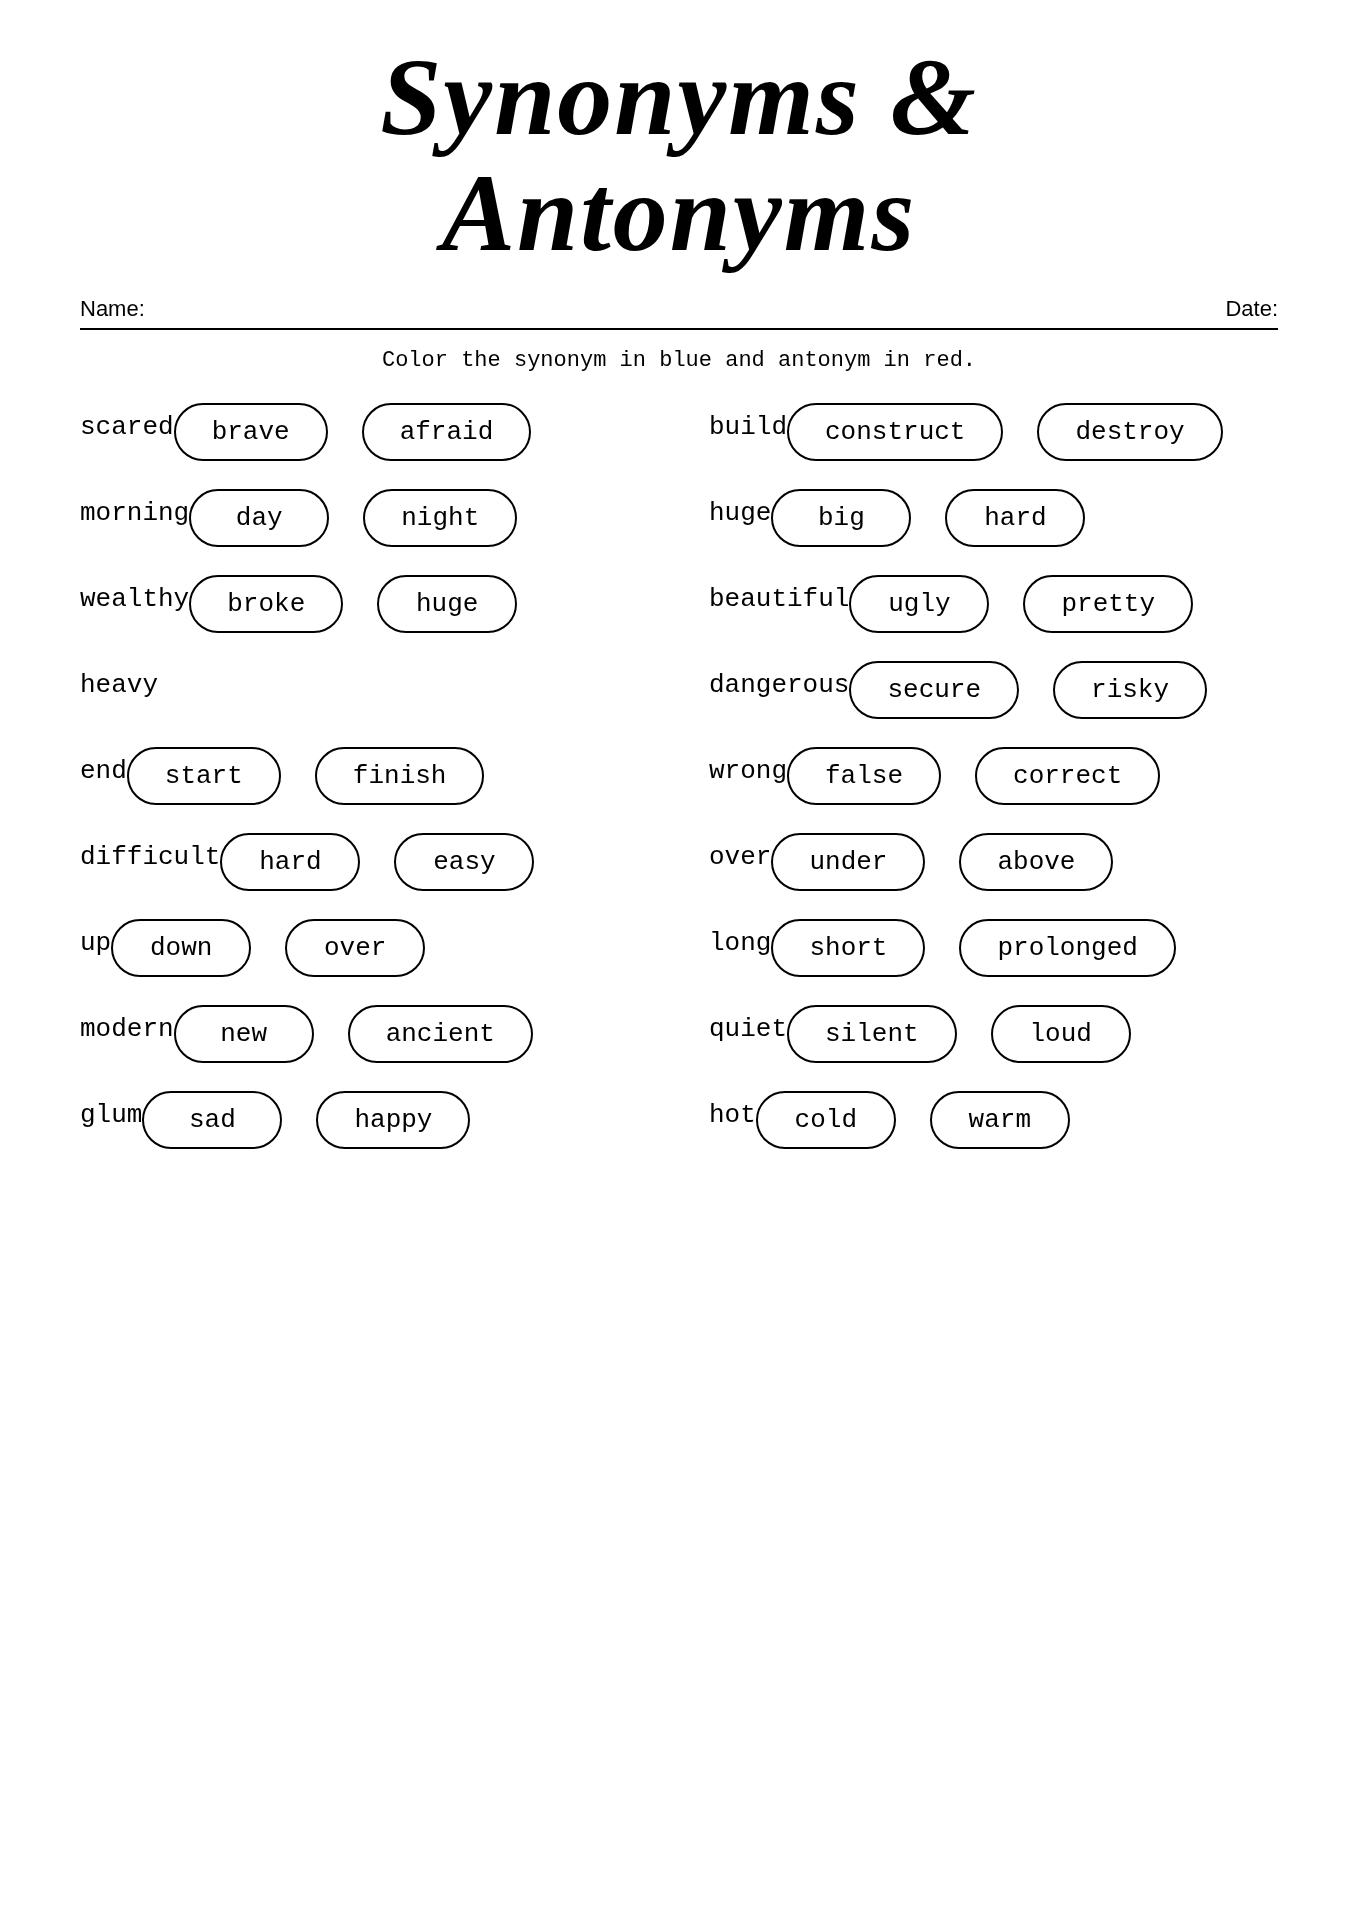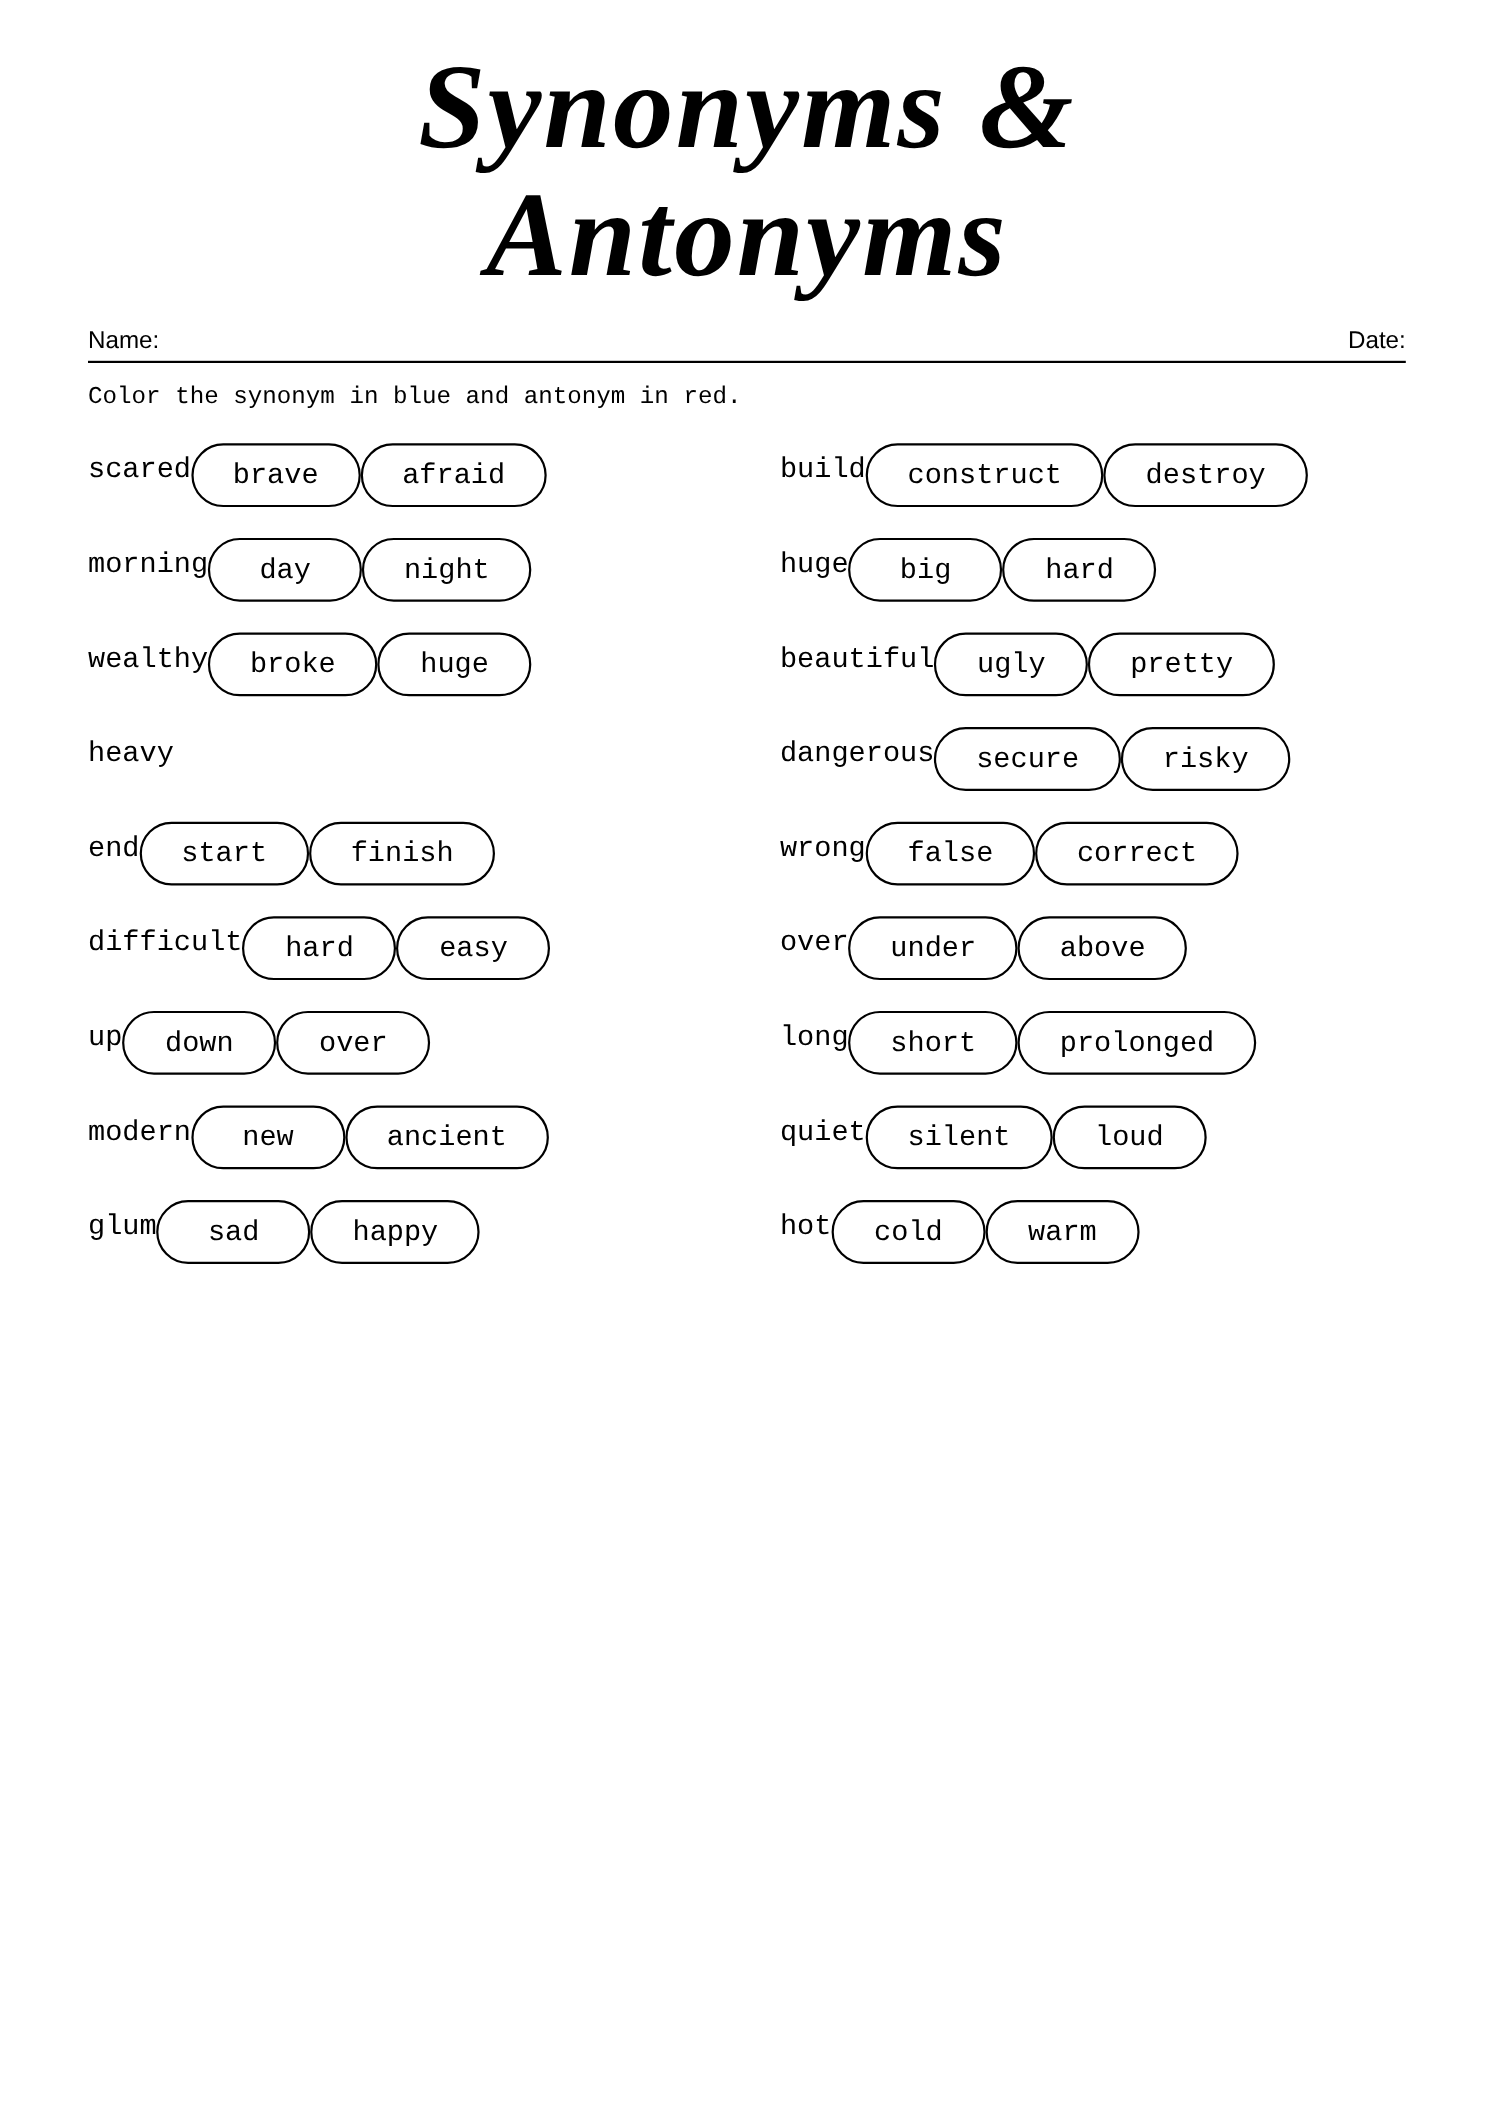--- a/index.html
+++ b/index.html
@@ -28,20 +28,21 @@
       display: flex;
       justify-content: space-between;
       border-bottom: 2px solid #000;
       padding-bottom: 6px;
       margin-bottom: 18px;
       font-size: 22px;
       align-items: flex-end;
     }
 
     .instructions {
+      text-align: center;
       font-size: 22px;
       margin-bottom: 30px;
       font-family: 'Courier New', monospace;
     }
 
     .pairs-container {
       display: grid;
       grid-template-columns: 1fr 1fr;
       gap: 0px 60px;
     }
@@ -54,21 +55,21 @@
 
     .pair-title {
       font-size: 26px;
       font-family: 'Courier New', monospace;
       margin-bottom: 10px;
       text-align: center;
     }
 
     .pair-words {
       display: flex;
-      gap: 0;
+      gap: 34px;
     }
 
     .word-pill {
       border: 2.5px solid #000;
       border-radius: 50px;
       padding: 12px 36px;
       font-size: 26px;
       font-family: 'Courier New', monospace;
       background: #fff;
       display: flex;

